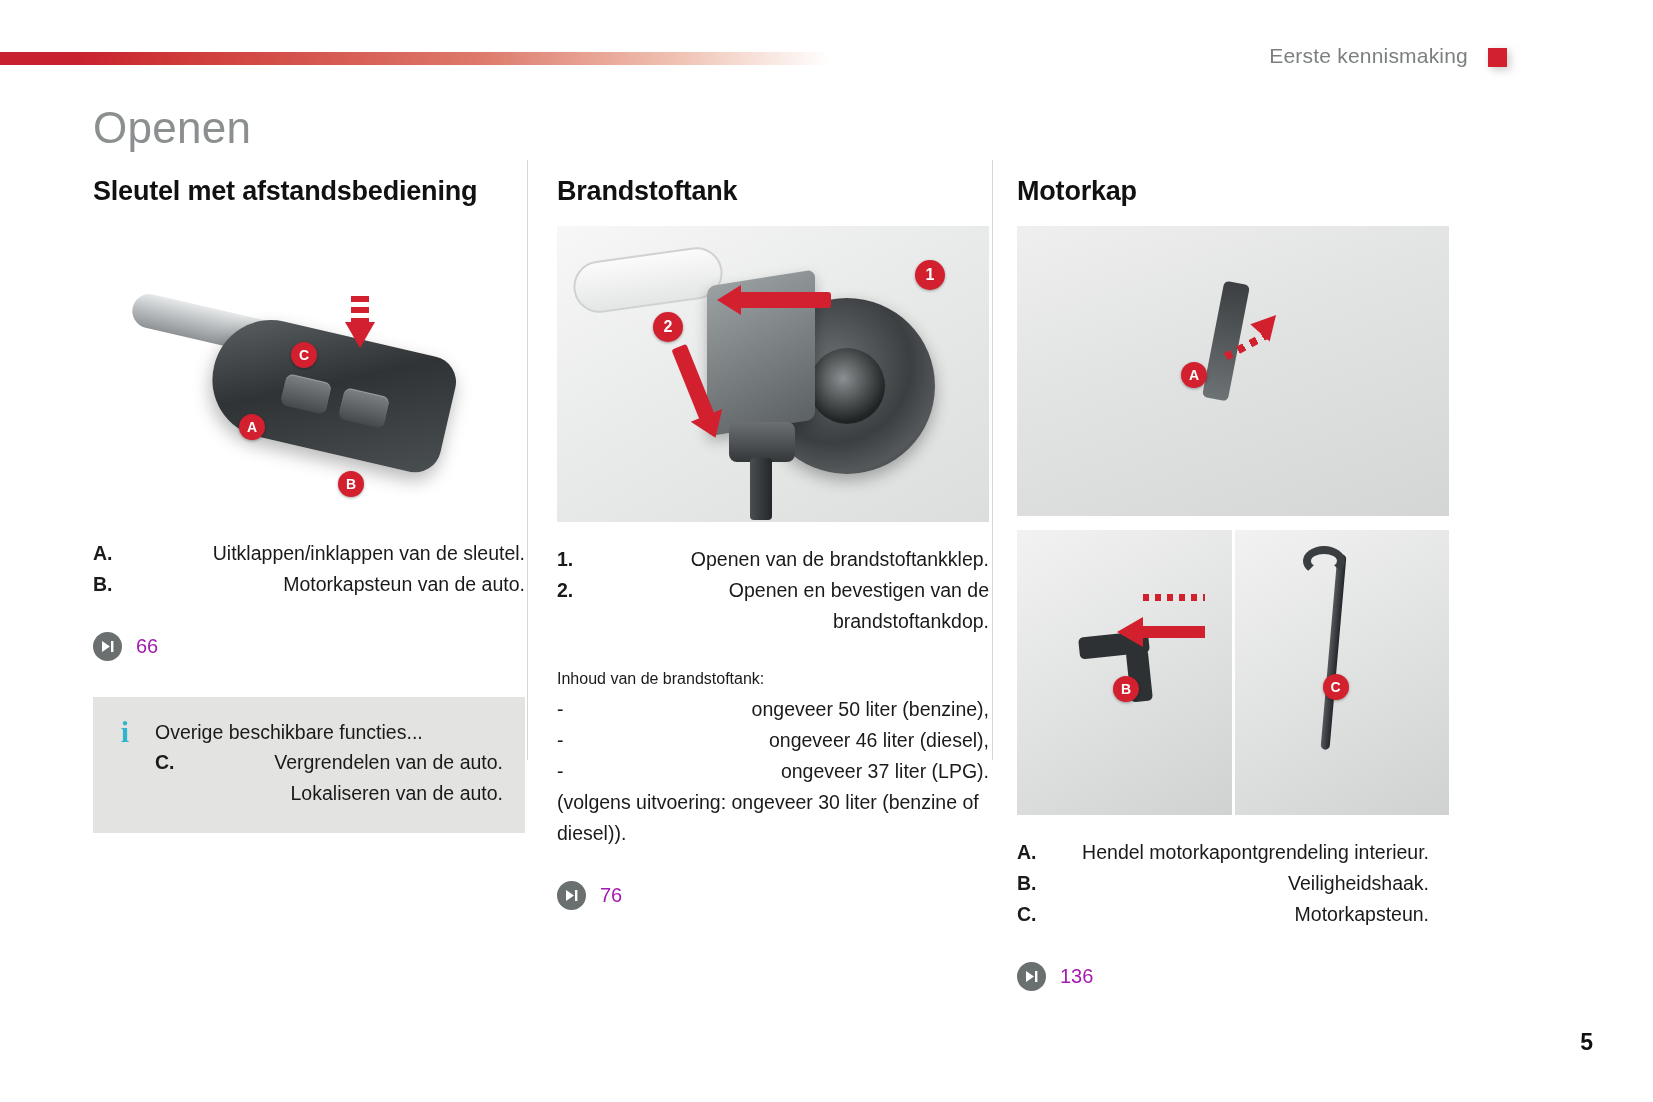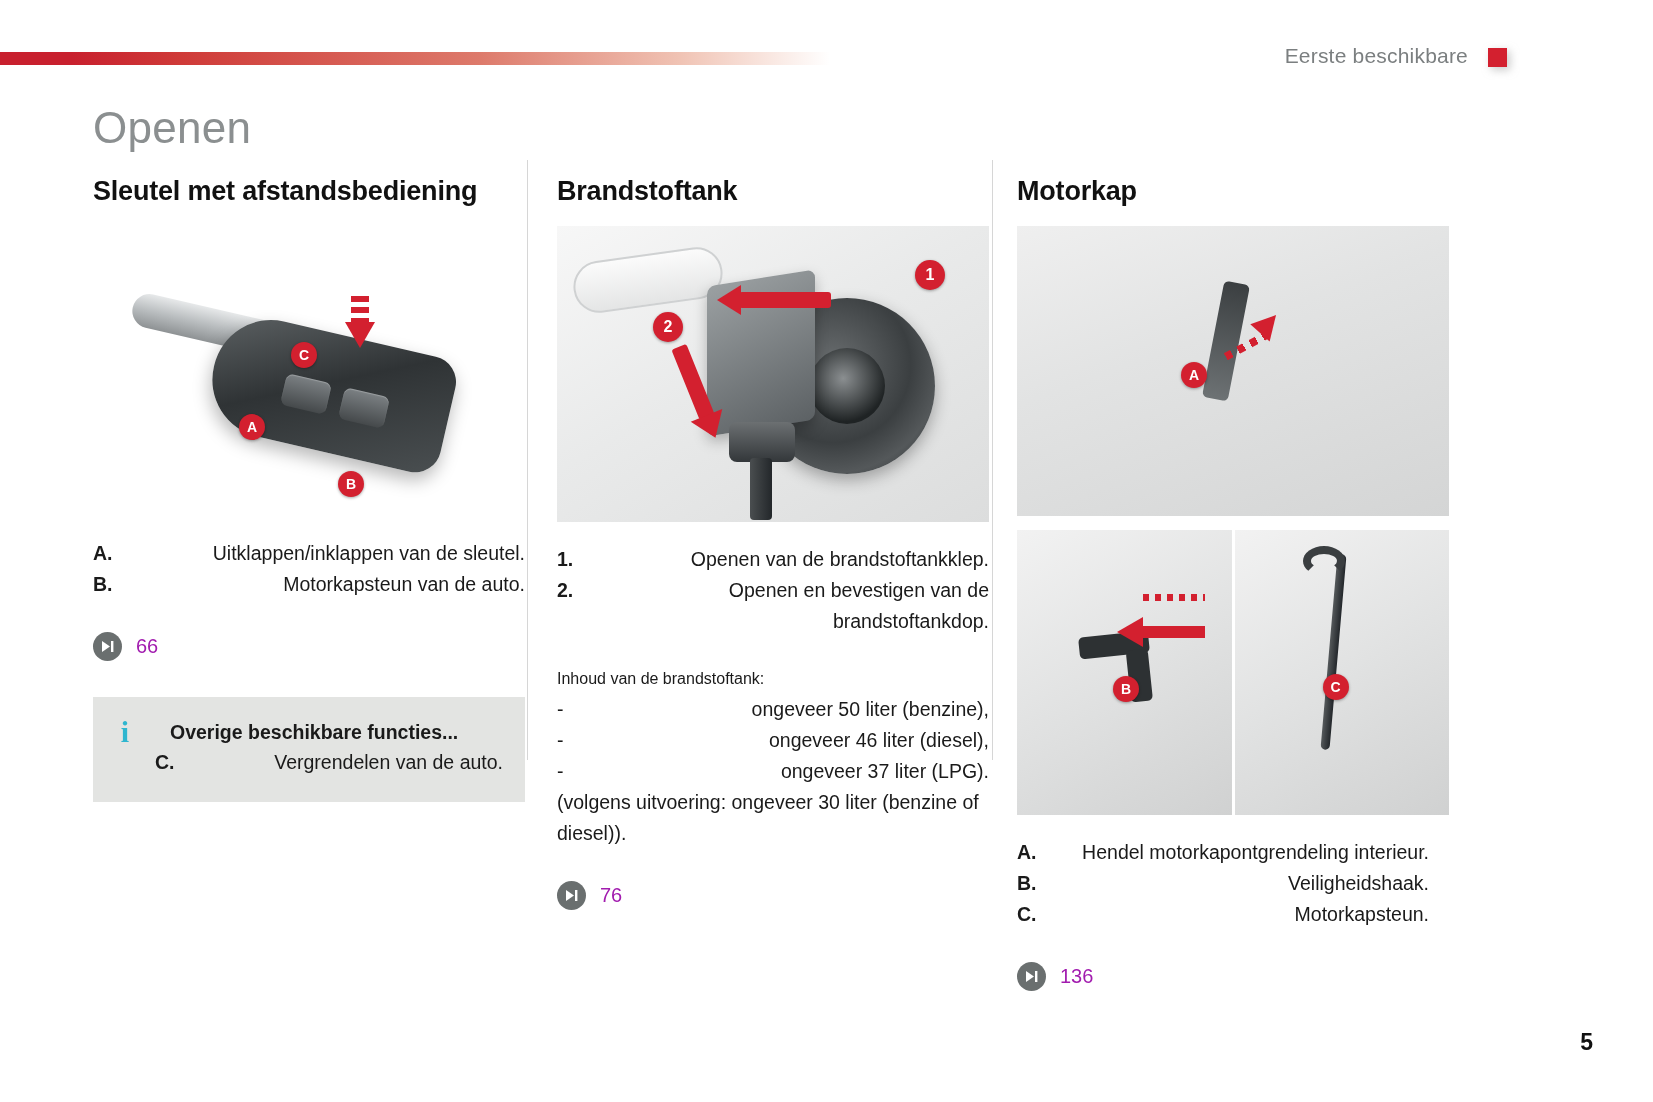--- a/index.html
+++ b/index.html
@@ -224,34 +224,34 @@
   
   .infobox {
     margin-top:36px; background:#e3e4e2; padding:20px 22px 24px 22px;
     display:flex; gap:20px; width:432px;
   }
   .info-i {
     flex:0 0 20px; font-size:30px; font-weight:700; color:#2fb6cf;
     font-family:"Liberation Serif", serif; line-height:30px; text-align:center;
   }
   .info-body { flex:1; }
-  .info-title { font-size:19.5px; font-weight:700; line-height:30px;margin-left:15px; }
+  .info-title { font-size:19.5px; font-weight:400; line-height:30px; }
   .info-row { display:flex; font-size:19.5px; line-height:31px; }
 
   
   .page-number {
     position:absolute; right:60px; bottom:46px;
     font-size:23px; font-weight:700; color:#111;
   }
 </style>
 </head>
 <body>
 
 <div class="header-rule"></div>
-<div class="header-title">Eerste beschikbare</div>
+<div class="header-title">Eerste kennismaking</div>
 <div class="header-marker"></div>
 
 <div class="page-title">Openen</div>
 
 <div class="col-sep sep-1"></div>
 <div class="col-sep sep-2"></div>
 
 <div class="col col-left">
   <div class="col-heading">Sleutel met afstandsbediening</div>
 
@@ -288,20 +288,24 @@
     <span class="pageref-num">66</span>
   </div>
 
   <div class="infobox">
     <div class="info-i">i</div>
     <div class="info-body">
       <div class="info-title">Overige beschikbare functies...</div>
       <div class="info-row">
         <span class="list-key">C.</span>
         <span class="list-val">Vergrendelen van de auto.</span>
+      </div>
+      <div class="info-row">
+        <span class="list-key"></span>
+        <span class="list-val">Lokaliseren van de auto.</span>
       </div>
     </div>
   </div>
 </div>
 
 <div class="col col-mid">
   <div class="col-heading">Brandstoftank</div>
 
   <div class="illus illus-fuel">
     <div class="fuel-car-line"></div>

